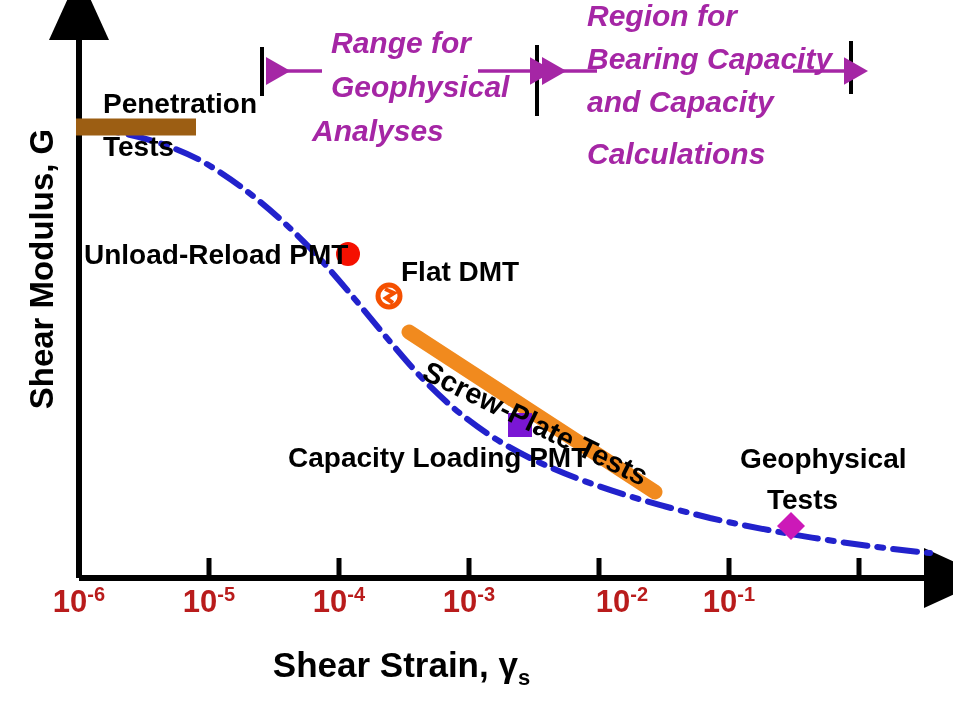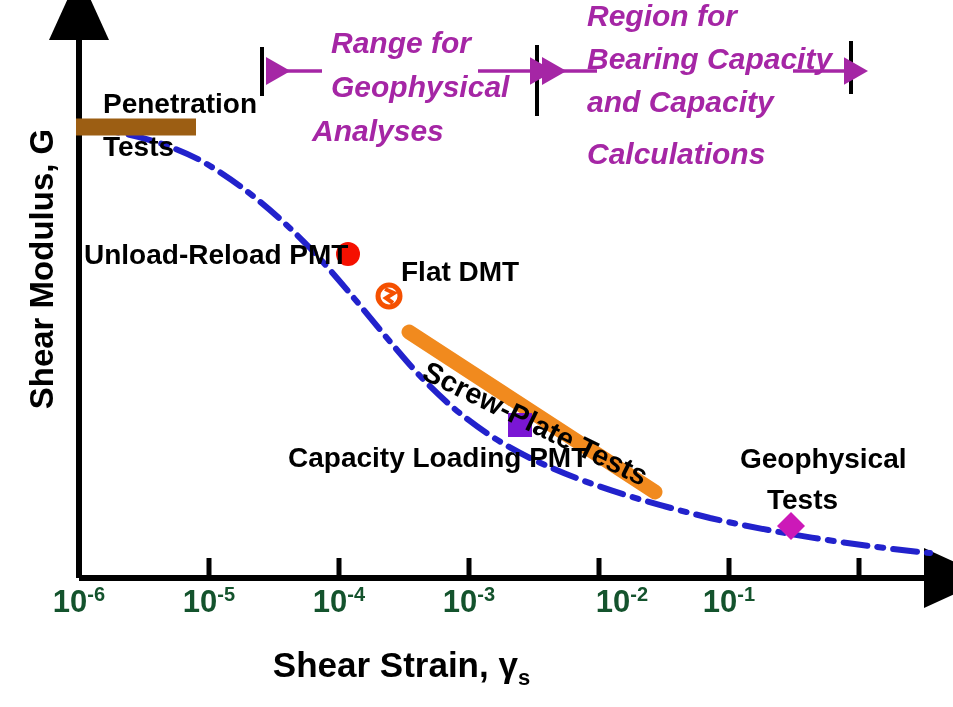--- a/index.html
+++ b/index.html
@@ -7,21 +7,21 @@
   #stage{position:relative;width:953px;height:707px;background:#fff;}
   svg{position:absolute;left:0;top:0;}
   .lbl{position:absolute;color:#000;font-family:"Liberation Sans",sans-serif;font-weight:700;white-space:nowrap;}
   .anno{position:absolute;color:#A526A5;font-family:"Liberation Sans",sans-serif;
         font-style:italic;font-weight:700;font-size:30px;line-height:33px;white-space:nowrap;}
   .ytitle{position:absolute;left:-108px;top:250px;width:300px;text-align:center;
           transform:rotate(-90deg);transform-origin:50% 50%;
           font-size:33px;font-weight:700;color:#000;white-space:nowrap;}
   .xtitle{position:absolute;left:0;top:645px;width:803px;text-align:center;
           font-size:35px;font-weight:700;color:#000;}
-  .tick{position:absolute;font-size:31px;font-weight:700;color:#14532d;transform:translateX(-50%);}
+  .tick{position:absolute;font-size:31px;font-weight:700;color:#b91c1c;transform:translateX(-50%);}
   .tick sup{font-size:20px;font-weight:700;vertical-align:super;}
   .sub{font-size:22px;vertical-align:sub;}
   .rot-screw{position:absolute;left:432px;top:355px;font-size:29px;font-weight:700;color:#000;
              transform:rotate(26deg);transform-origin:0 0;white-space:nowrap;}
 </style>
 </head>
 <body>
 
 <div id="stage">
 

